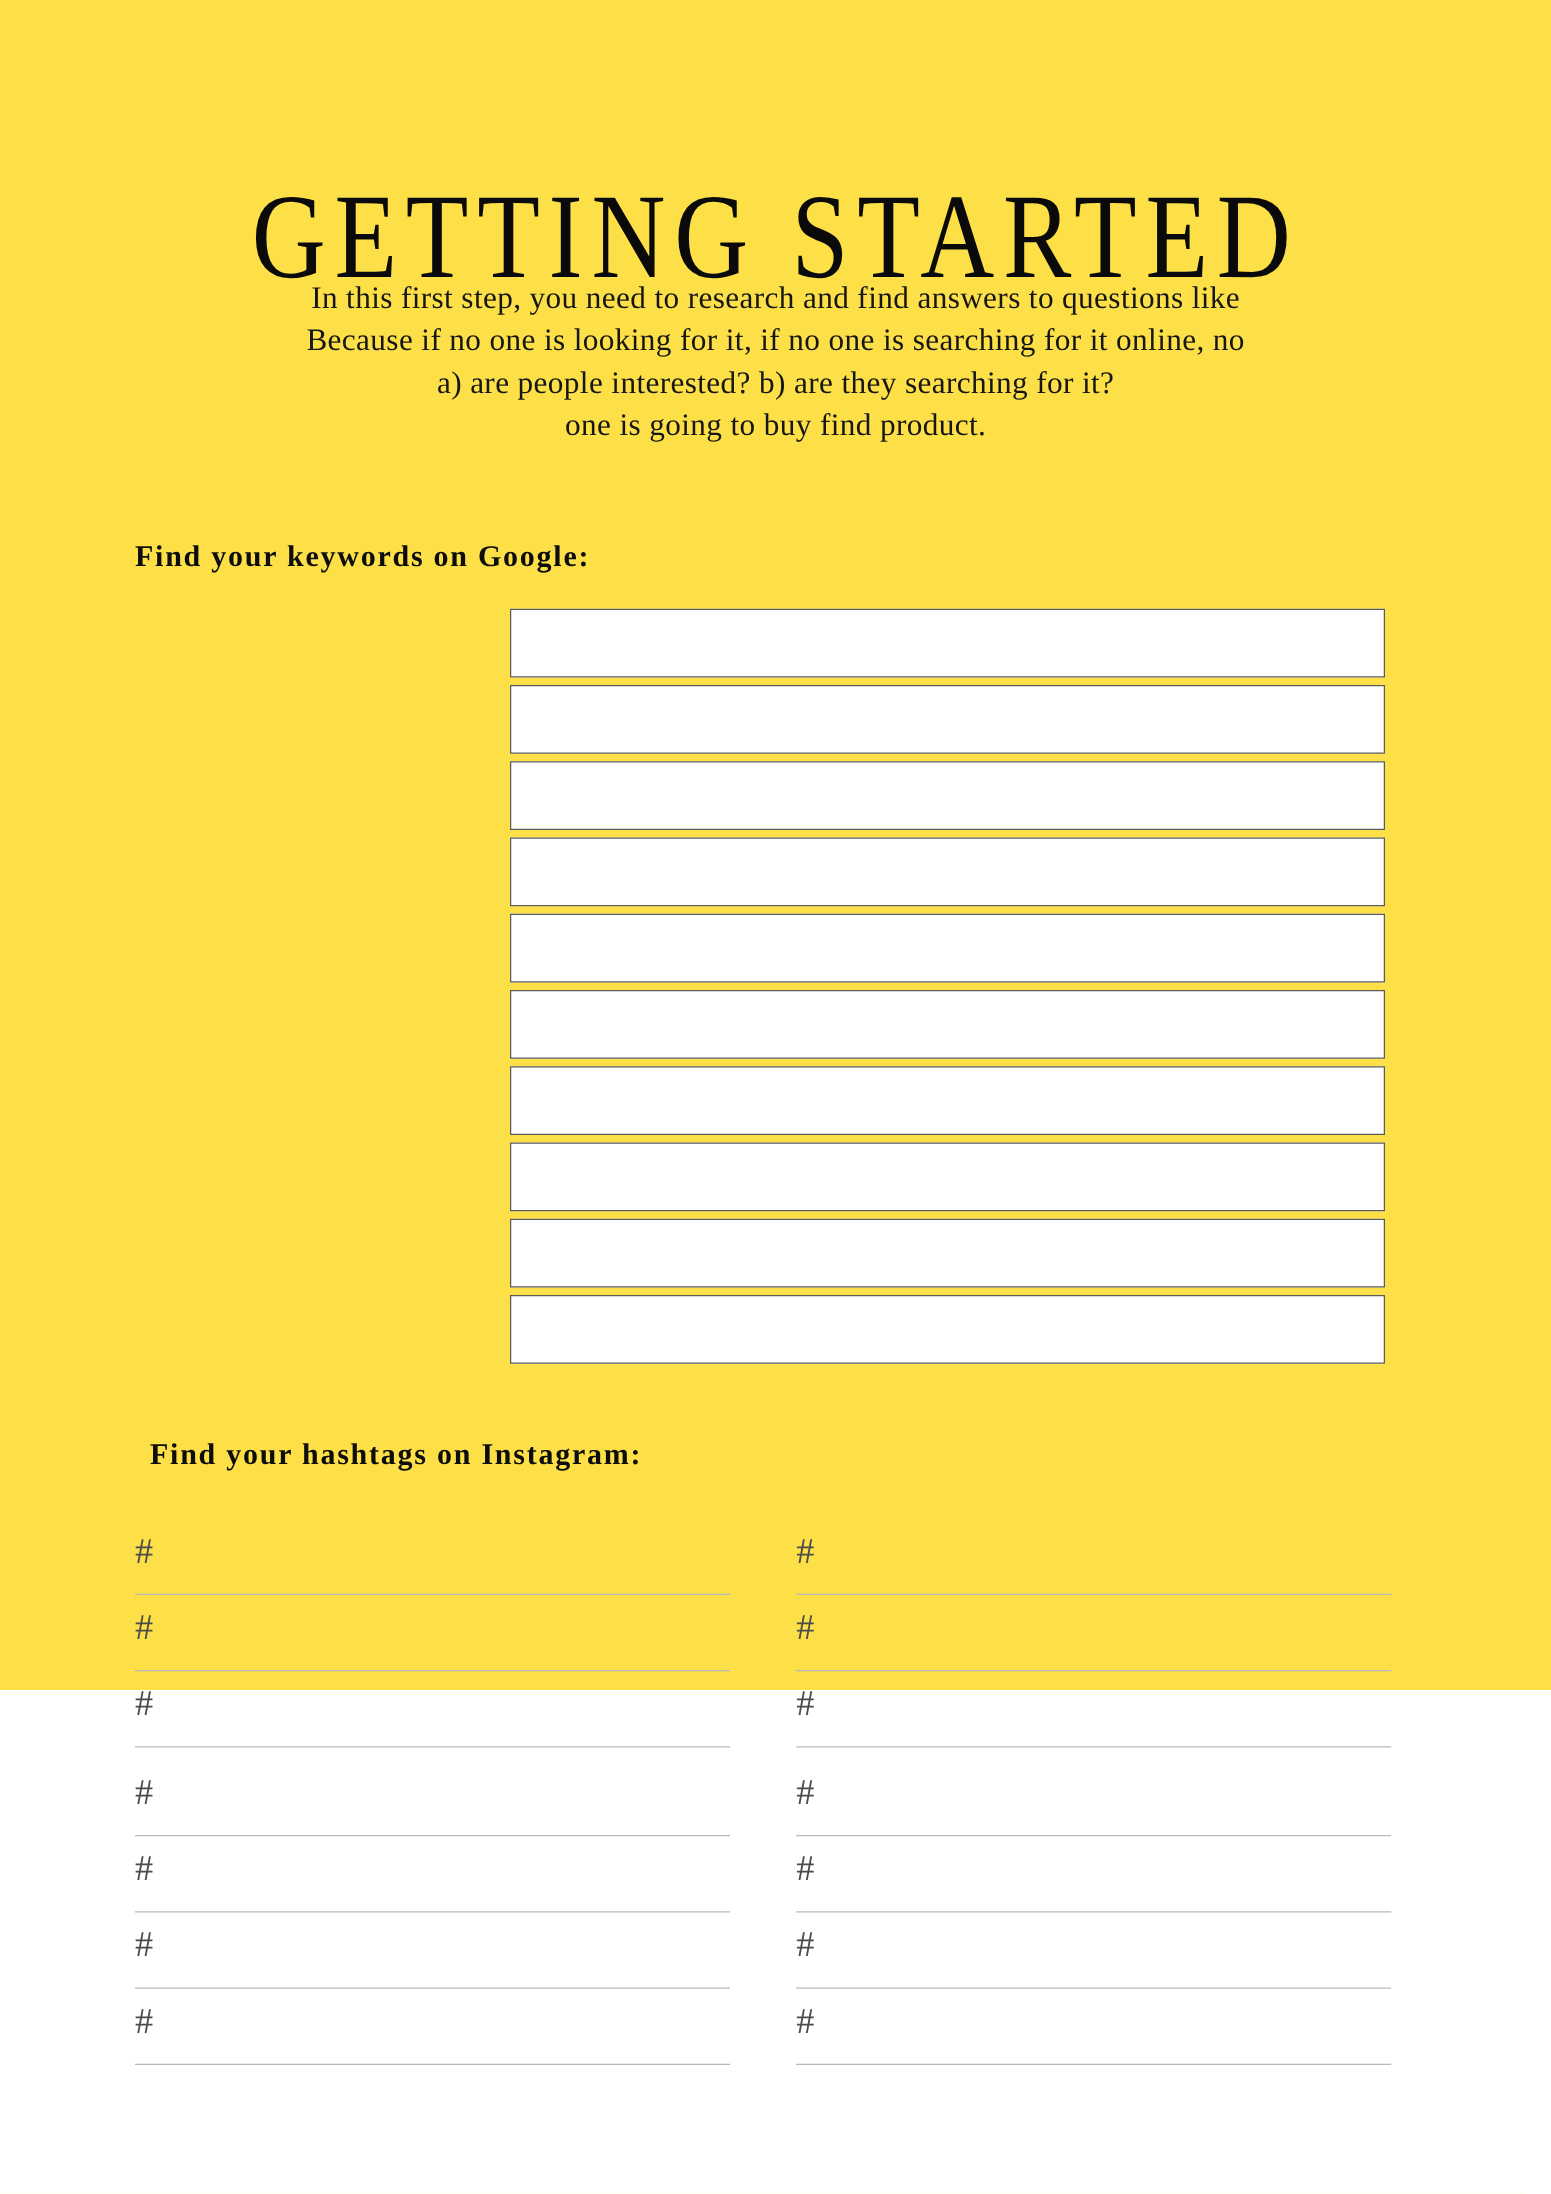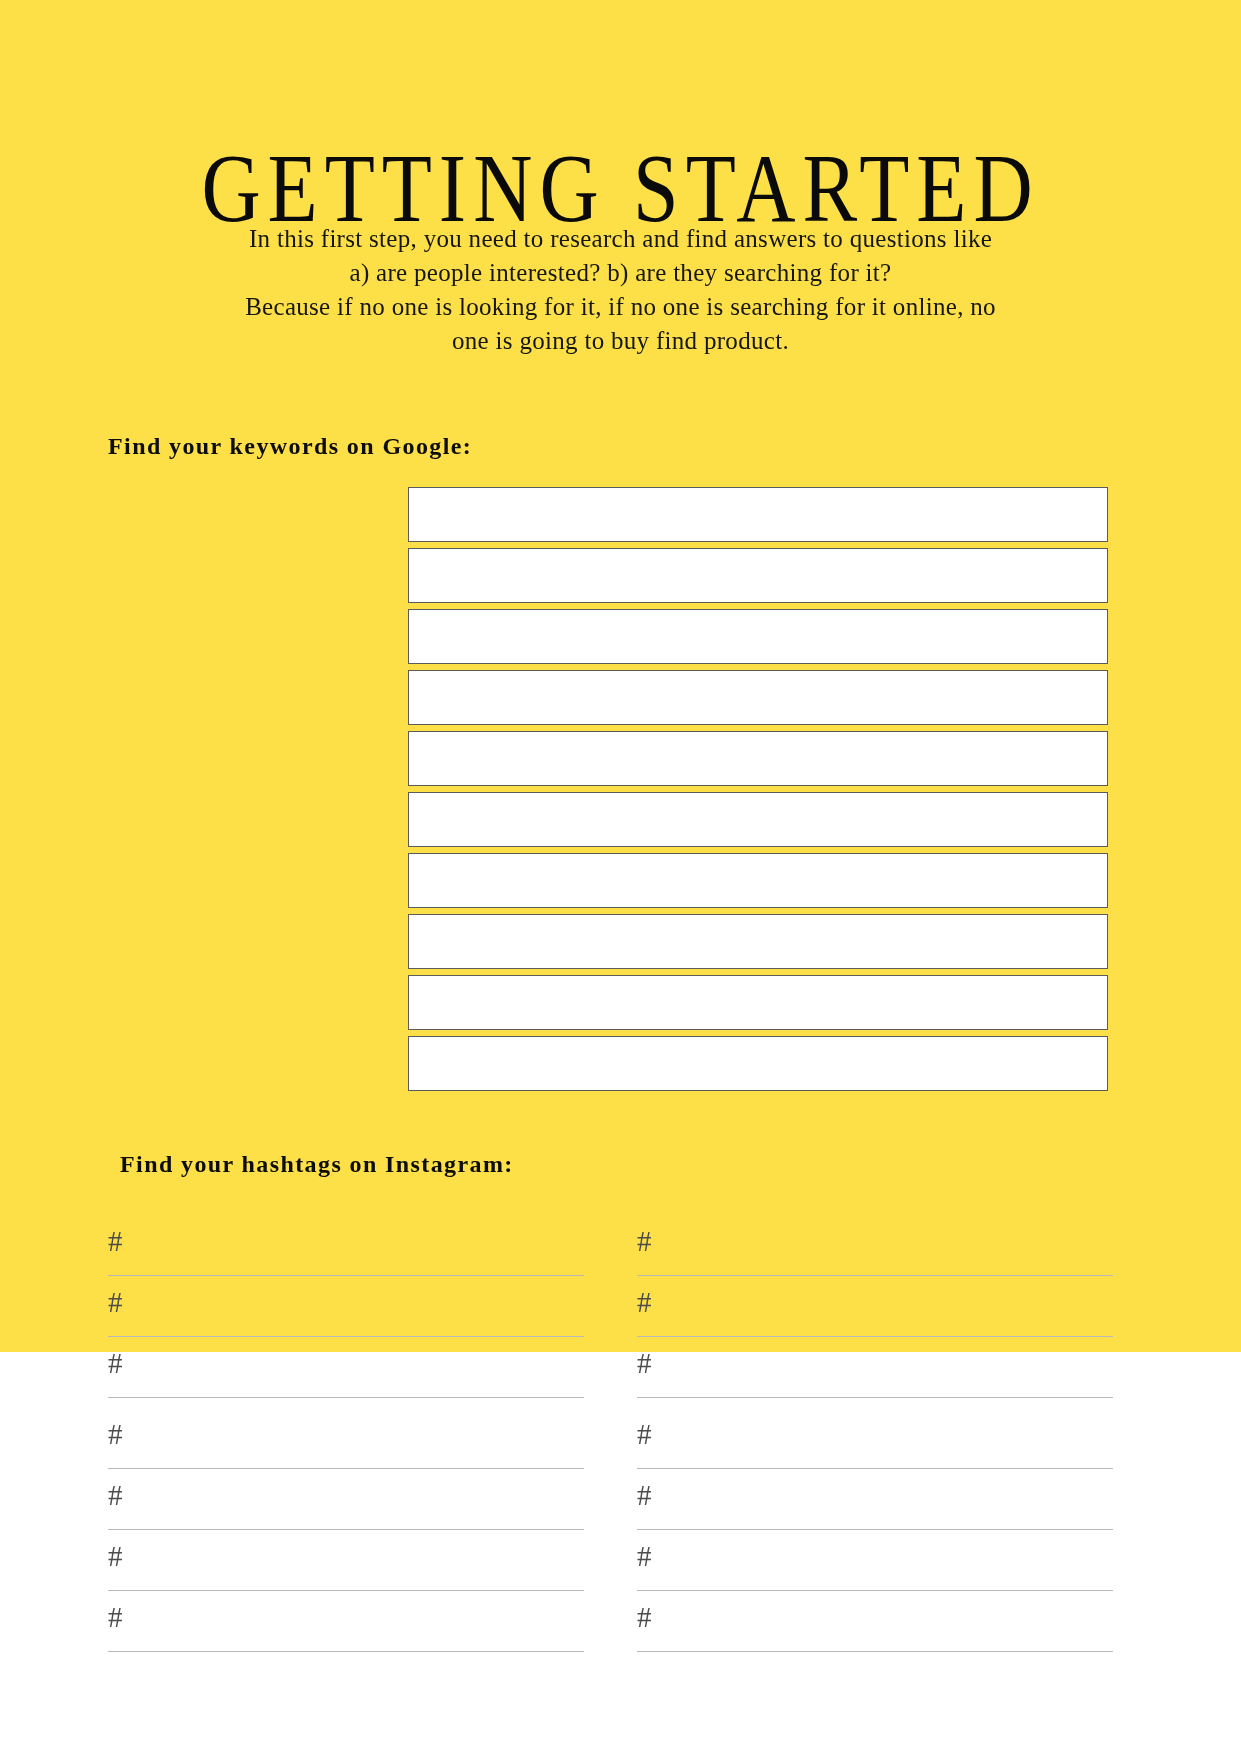--- a/index.html
+++ b/index.html
@@ -134,22 +134,22 @@
 </style>
 </head>
 <body>
 
 <div class="page">
 
   <h1 class="page-title">GETTING STARTED</h1>
 
   <div class="intro">
     <span class="ln">In this first step, you need to research and find answers to questions like</span>
+    <span class="ln">Because if no one is looking for it, if no one is searching for it online, no</span>
     <span class="ln">a) are people interested? b) are they searching for it?</span>
-    <span class="ln">Because if no one is looking for it, if no one is searching for it online, no</span>
     <span class="ln">one is going to buy find product.</span>
   </div>
 
   <div class="section-heading heading-google">Find your keywords on Google:</div>
 
   <div class="keyword-list">
     <div class="keyword-box"></div>
     <div class="keyword-box"></div>
     <div class="keyword-box"></div>
     <div class="keyword-box"></div>

